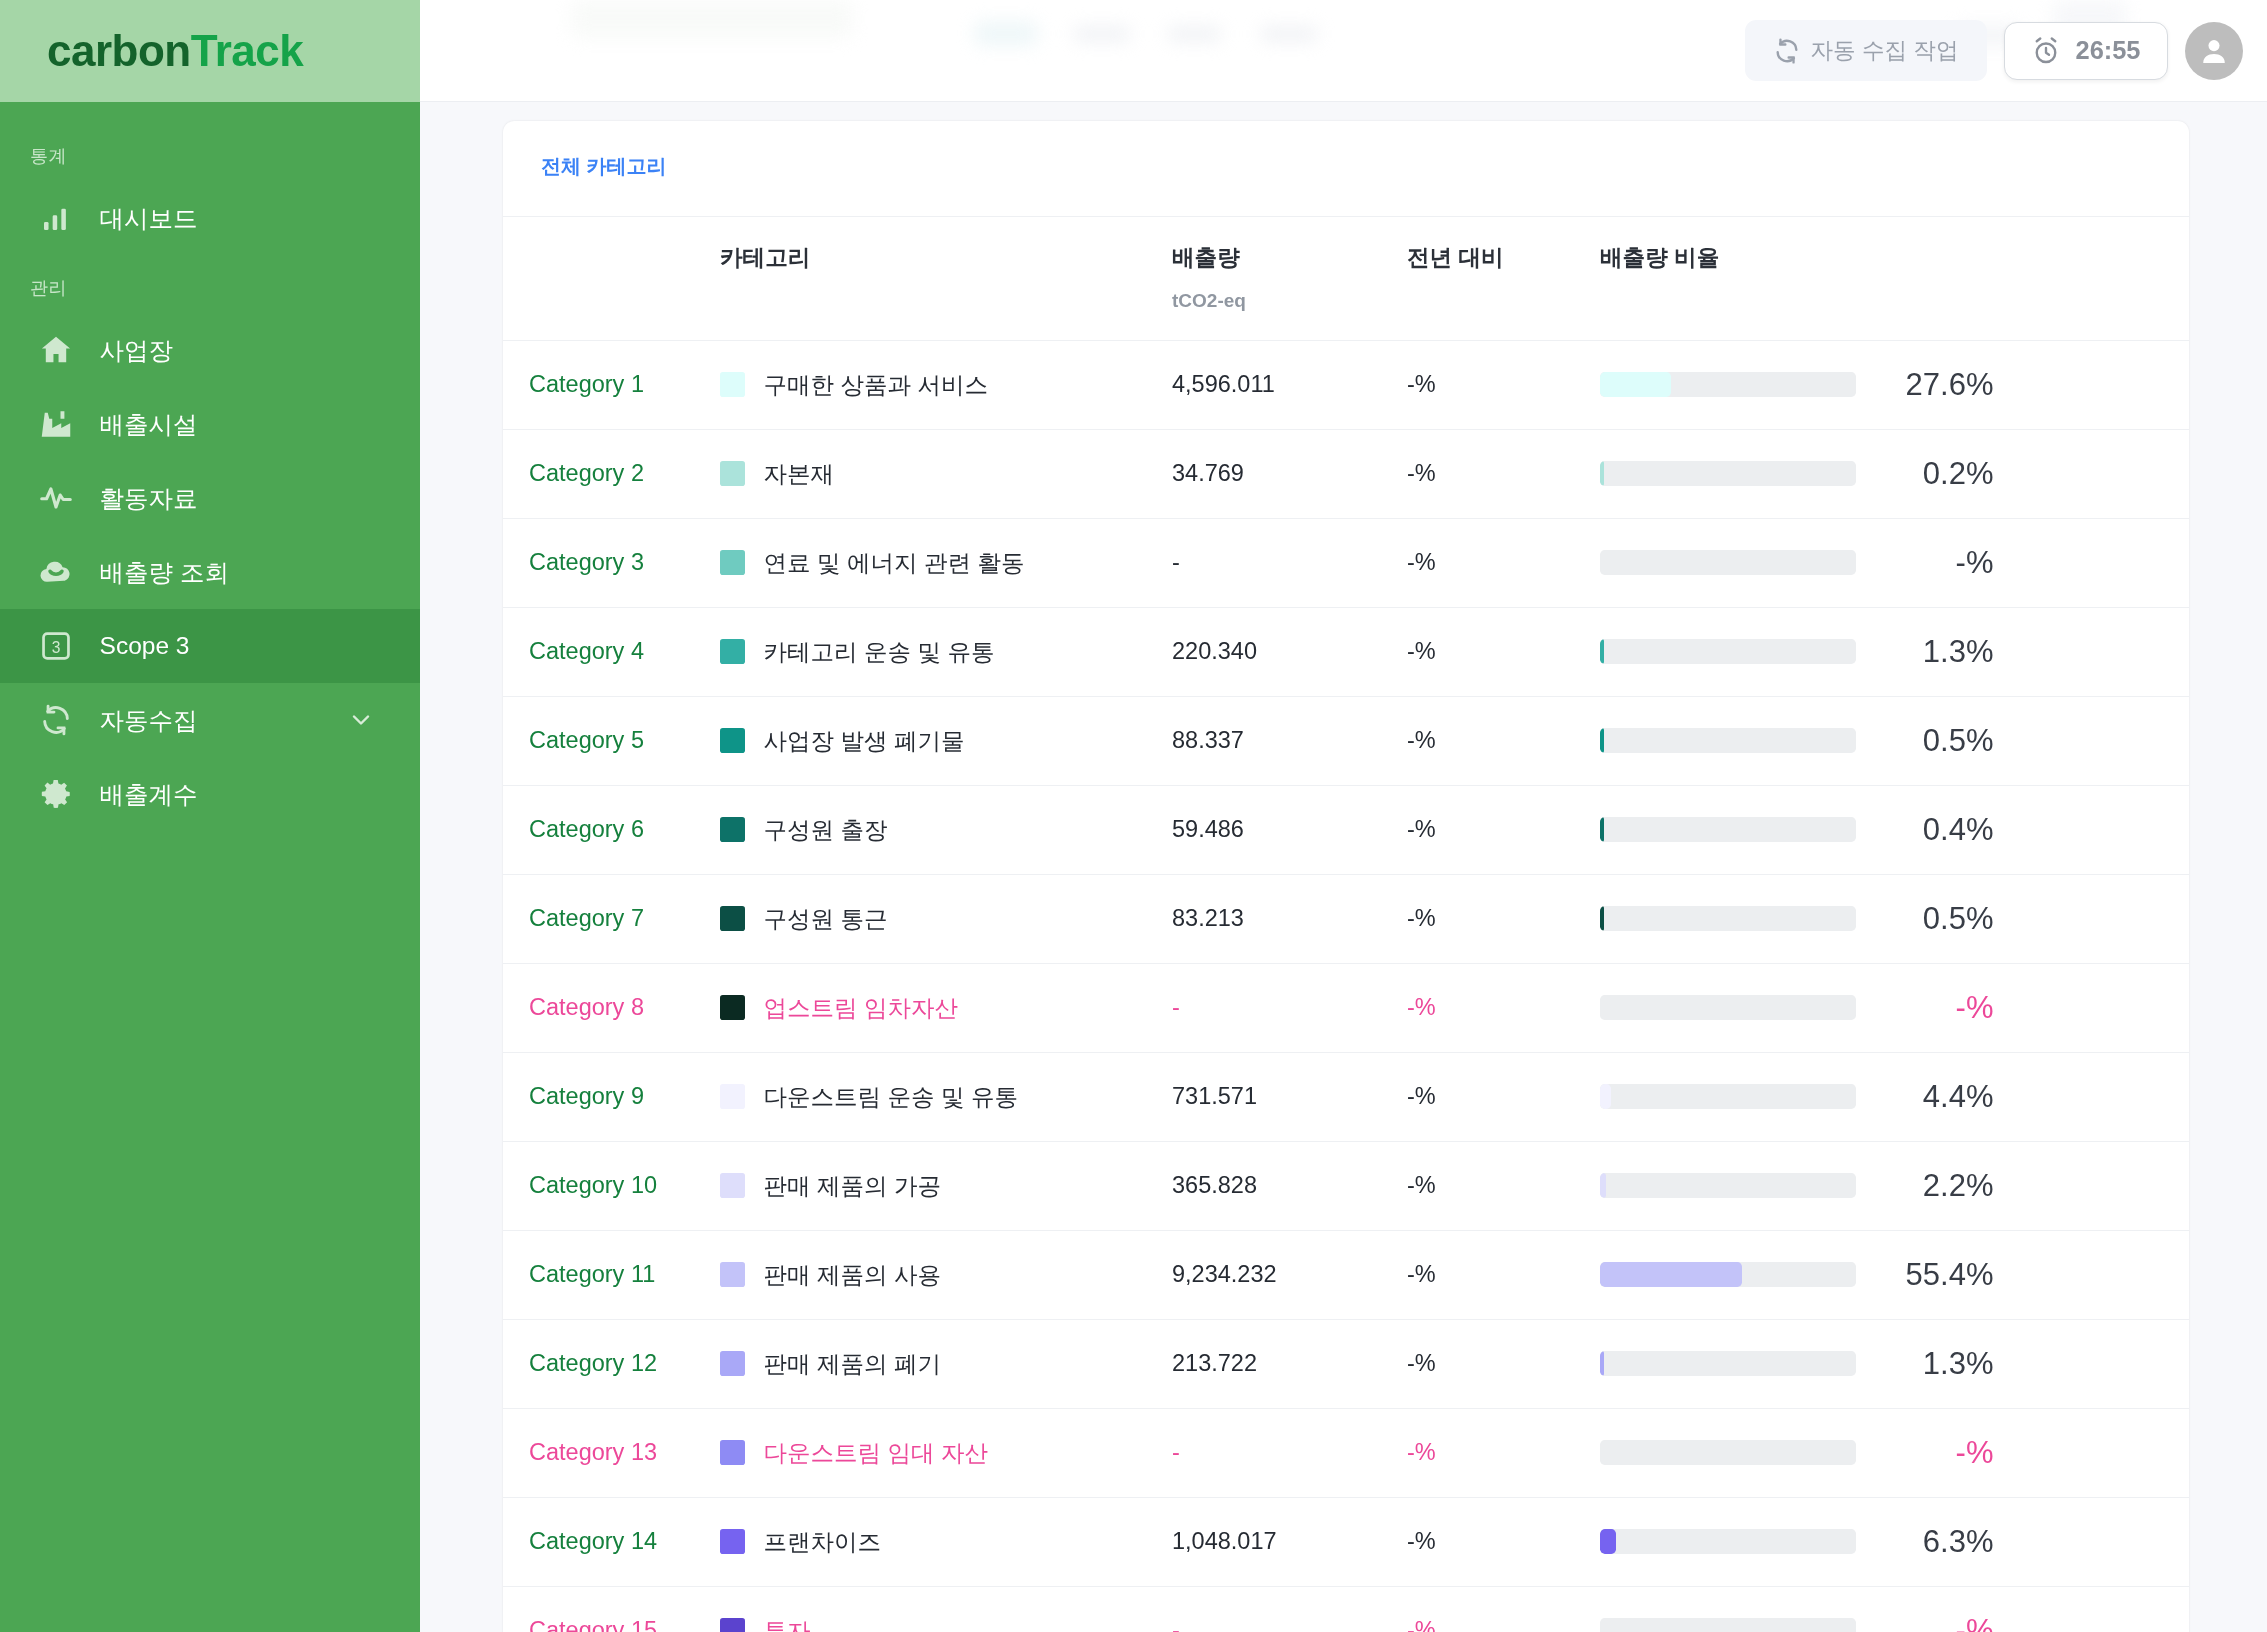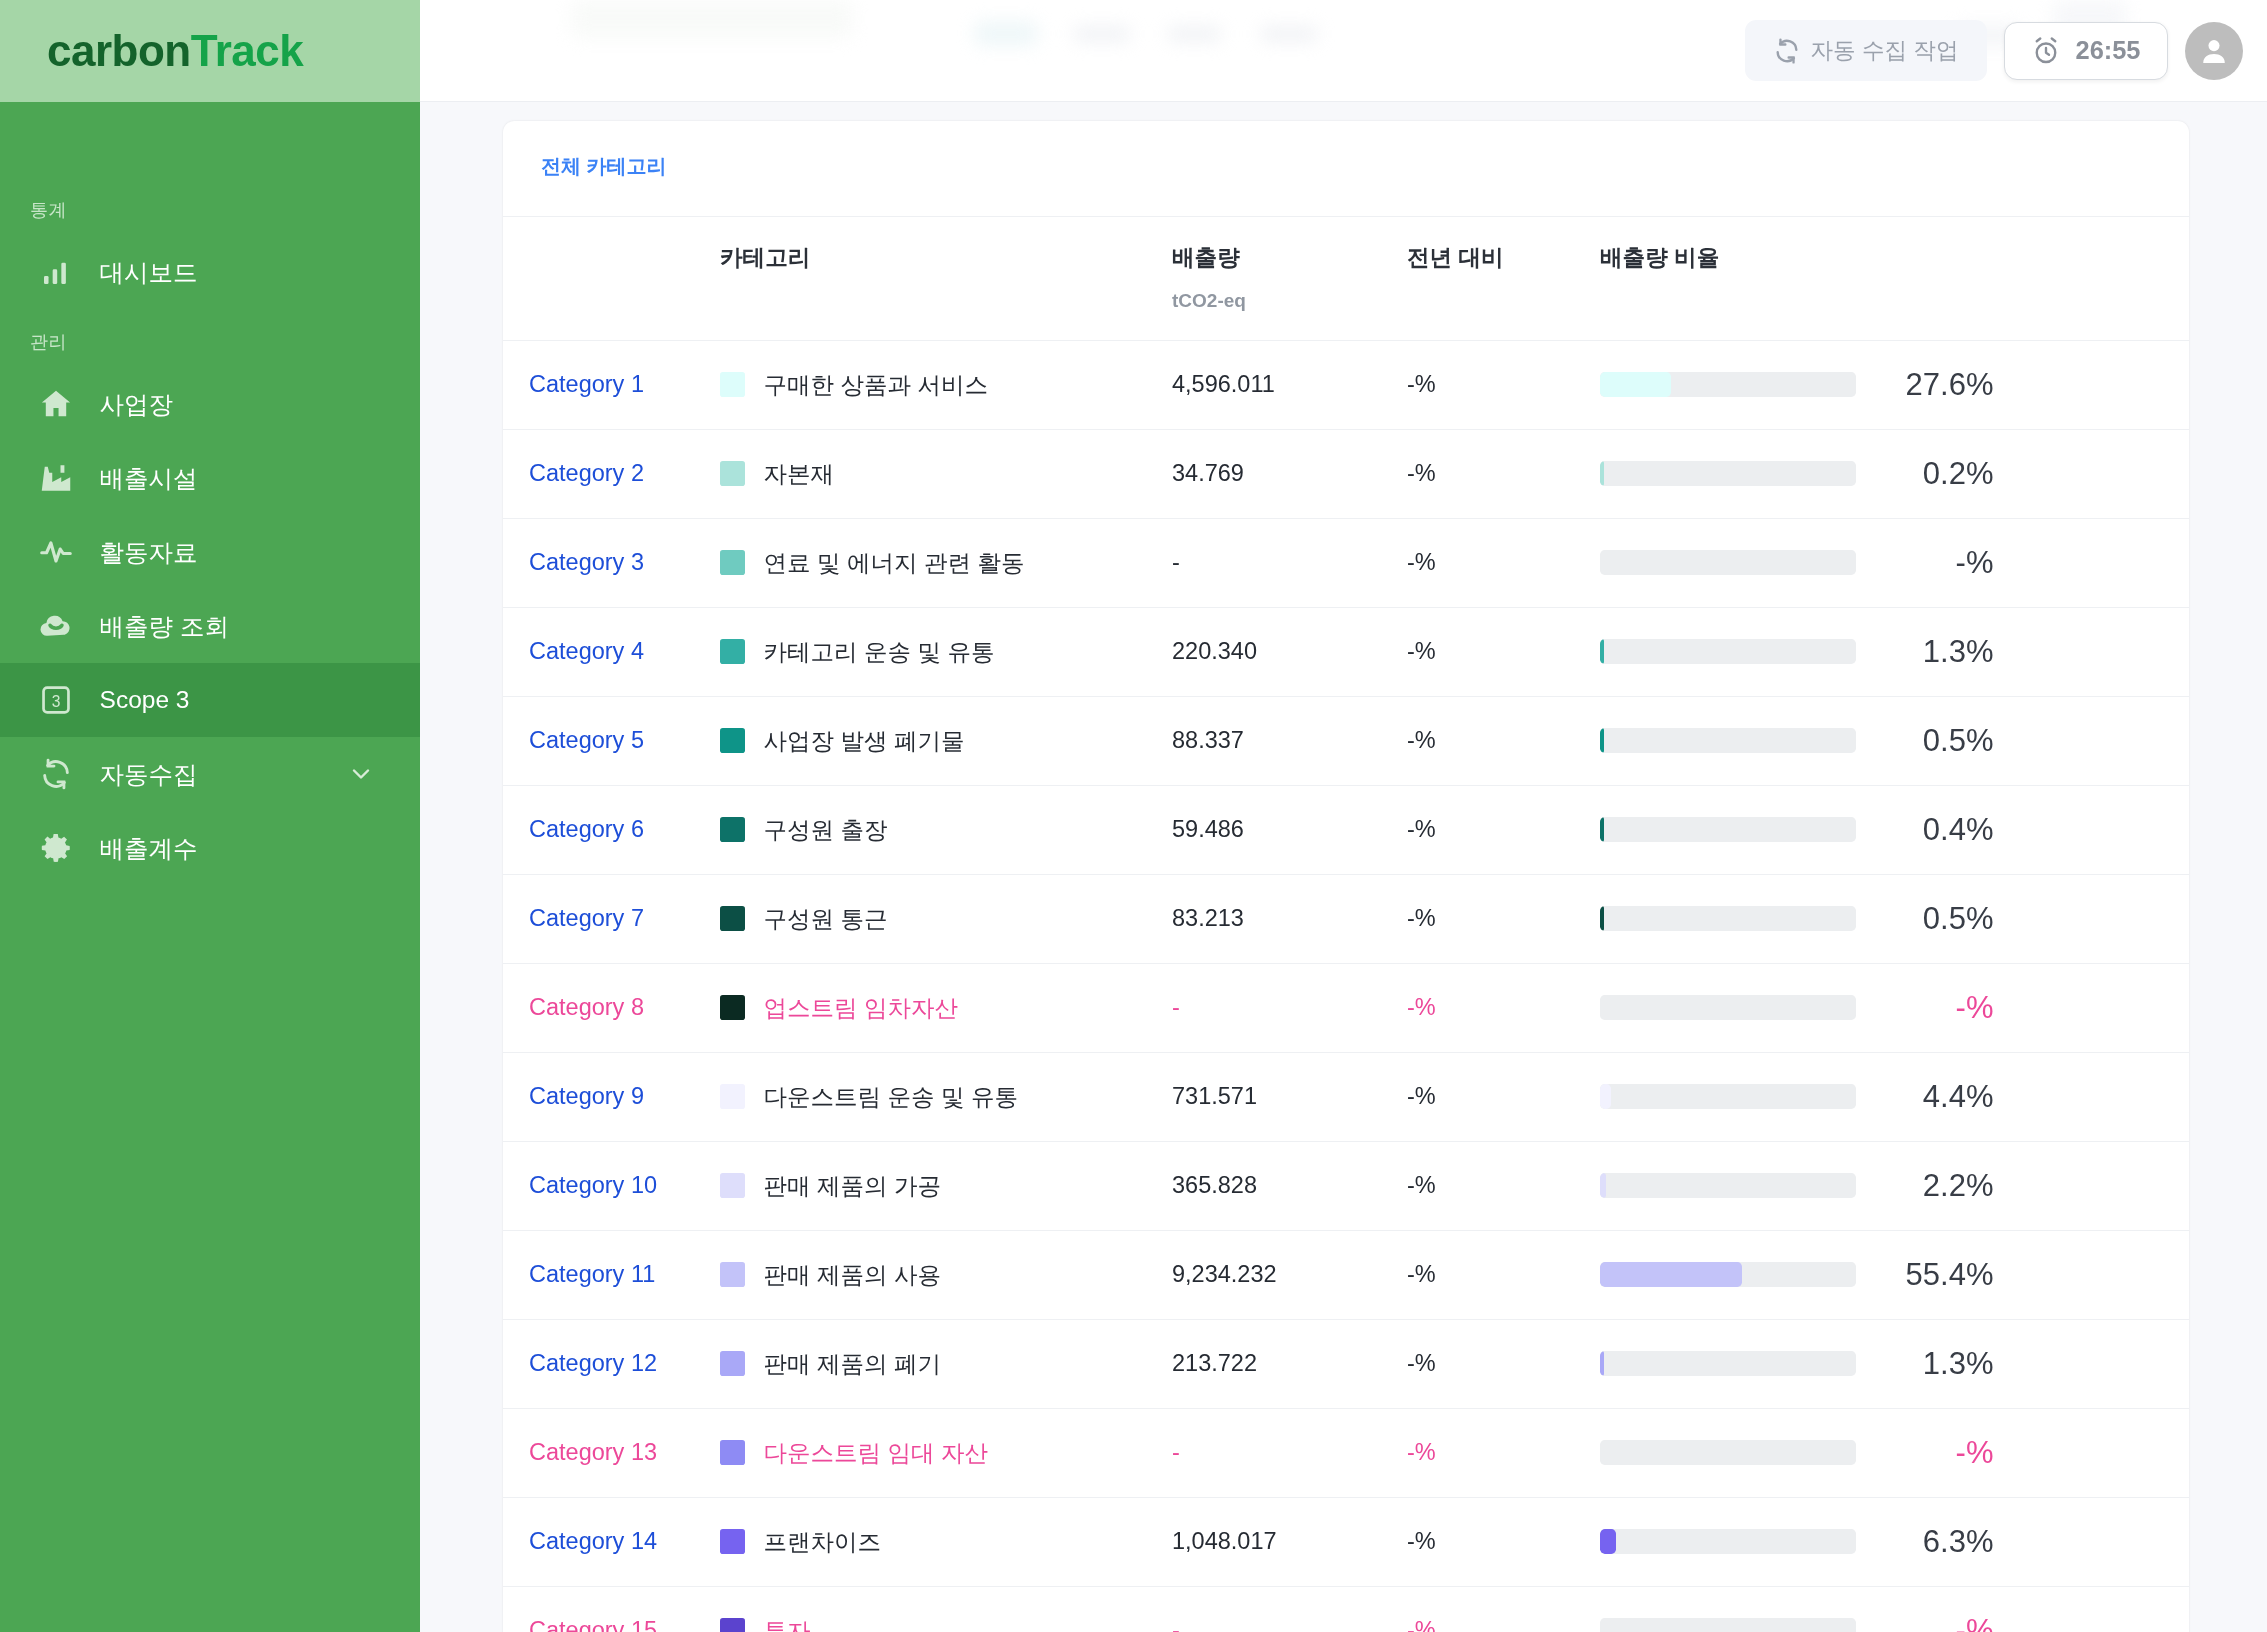--- a/index.html
+++ b/index.html
@@ -18,21 +18,21 @@
   }
   .logo-bar {
     height: 102px; min-height: 102px;
     background: #A5D6A7;
     display: flex; align-items: center; padding-left: 47px; text-align: right;
   }
   .logo { font-size: 44px; font-weight: 700; letter-spacing: -0.5px; white-space: nowrap; }
   .logo .l1 { color: #14632B; }
   .logo .l2 { color: #15A349; }
 
-  .nav { padding-top: 35px; margin-top: 40px; }
+  .nav { padding-top: 21px; }
   .nav-group-label {
     color: #c8e6c9; font-size: 18px; padding: 21px 0 13px 30px; letter-spacing: 0.5px;
   }
   .nav-item {
     display: flex; align-items: center; height: 74px;
     padding-left: 34px; color: #ffffff; font-size: 24.5px; cursor: pointer;
     position: relative;
   }
   .nav-item .ico {
     width: 43px; min-width: 43px; height: 38px; display: flex;
@@ -100,21 +100,21 @@
   thead th .sub { display:block; font-size: 19px; font-weight: 700; color: #9097a1; margin-top: 17px; }
   .c-idx   { width: 217px; padding-left: 26px !important; }
   .c-name  { width: 452px; }
   .c-val   { width: 235px; }
   .c-yoy   { width: 193px; }
   .c-ratio { width: auto; }
 
   tbody td { padding: 0; border-bottom: 0.9px solid #eef0f3; height: 88px; vertical-align: middle; }
   tbody tr:last-child td { border-bottom: none; }
   .cell { display: flex; align-items: center; font-size: 23.5px; color: #262b33; height: 88px; }
-  .cell.idx { padding-left: 26px; color: #1d4ed8; }
+  .cell.idx { padding-left: 26px; color: #15803d; }
   .swatch { width: 24.5px; height: 24.5px; border-radius: 2.8px; margin-right: 19px; min-width: 24.5px; }
   .ratio-cell { display: flex; align-items: center; height: 88px; padding-right: 28px; }
   .bar-track { flex: 1; height: 24.5px; background: #eceef0; border-radius: 4.7px; overflow: hidden; max-width: 256px; }
   .bar-fill { height: 100%; border-radius: 4.7px; }
   .ratio-text { width: 113px; text-align: right; font-size: 31px; color: #383d46; margin-left: 24.5px; }
   tr.disabled .cell, tr.disabled .ratio-text { color: #ec4899; }
 </style>
 </head>
 <body>
 

